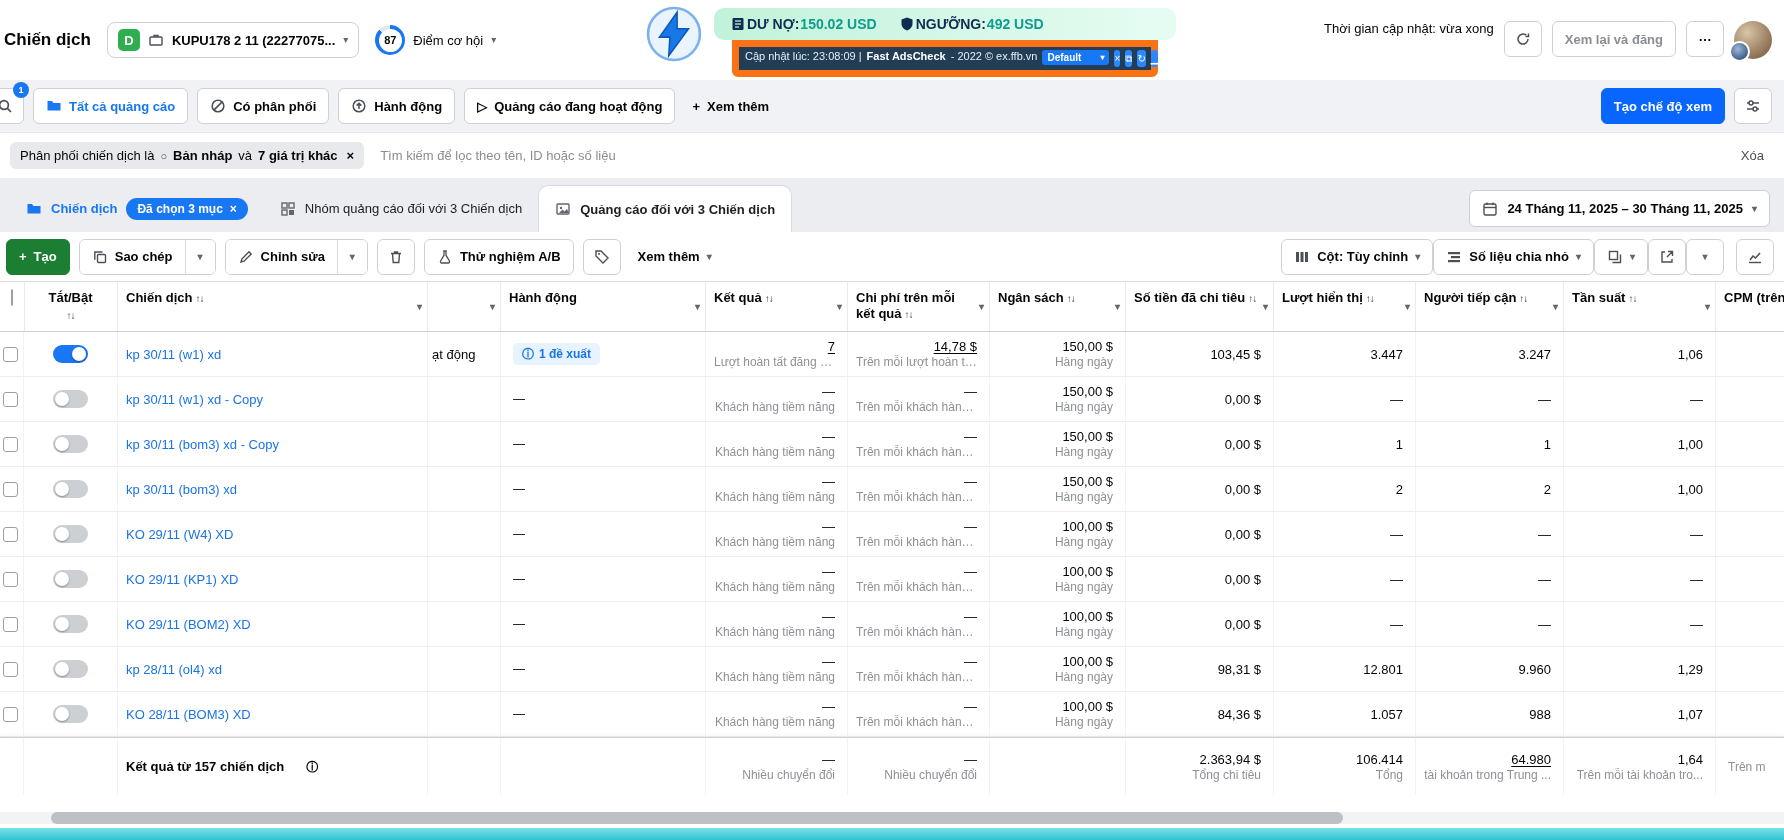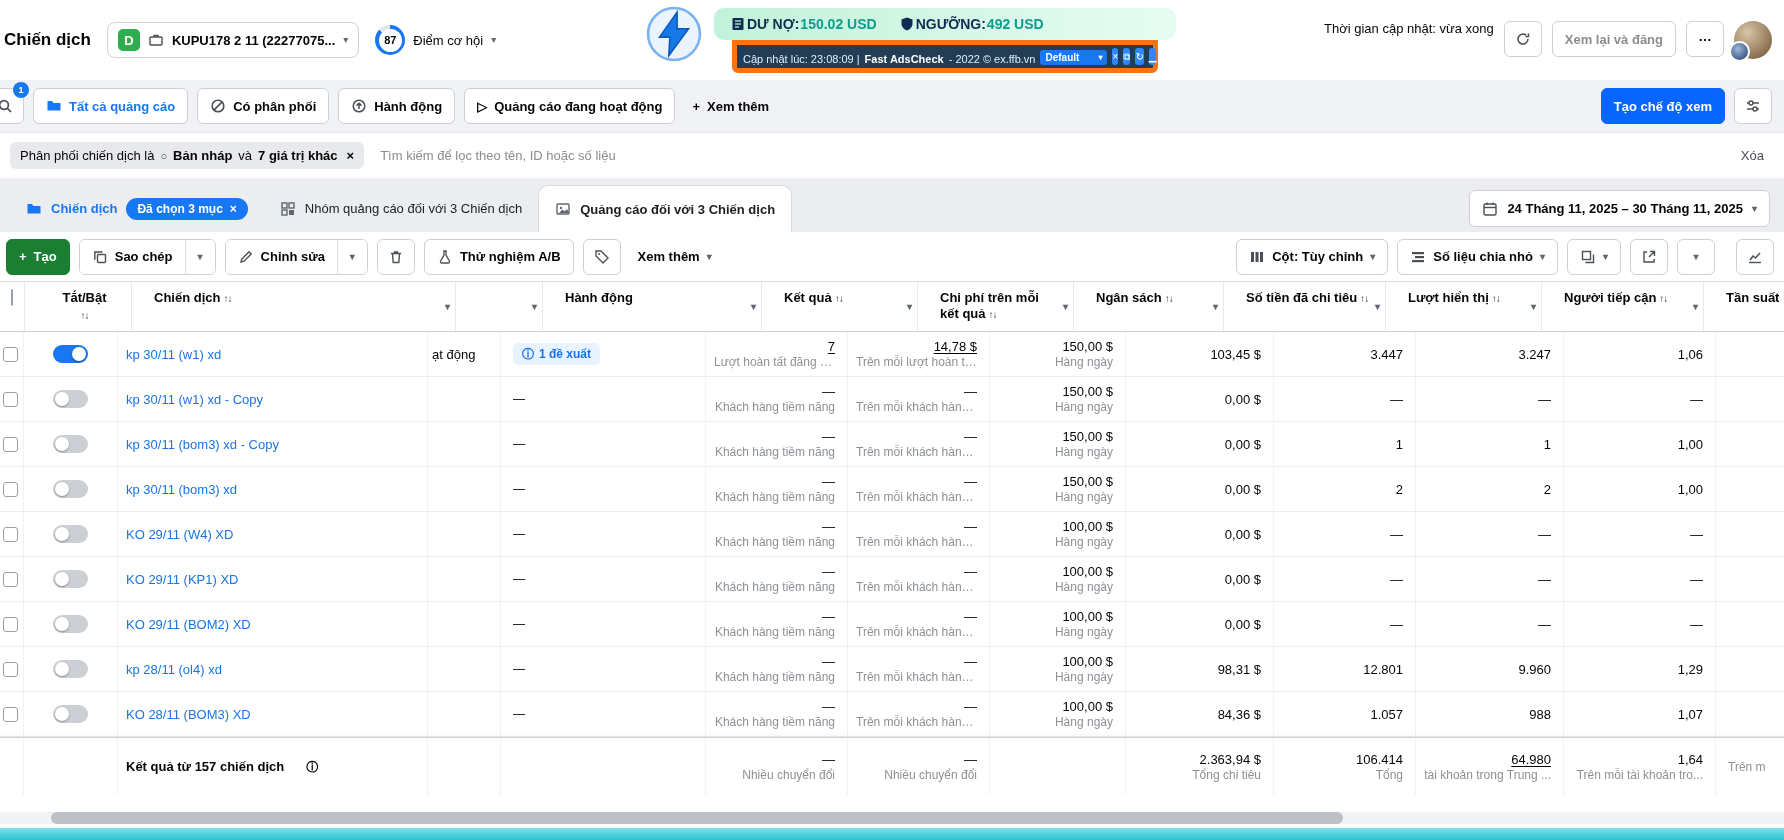--- a/index.html
+++ b/index.html
@@ -35,21 +35,21 @@
           display:flex; align-items:center; justify-content:center; }
   .ring > span { width:23px; height:23px; border-radius:50%; background:#fff; display:flex; align-items:center; justify-content:center;
                  font-size:11px; font-weight:700; }
   .logo-wrap { position:absolute; left:646px; top:6px; }
   .overlay { position:absolute; left:714px; top:8px; width:462px; z-index:5; }
   .ov-top { display:flex; align-items:center; background:linear-gradient(90deg,#c2f2da,#e6fcf2); border-radius:10px; padding:8px 16px; }
   .ov-group { display:flex; align-items:center; gap:1px; }
   .ov-lab { font-weight:700; color:#0f2d52; font-size:14px; }
   .ov-val { font-weight:700; color:#0e9c8e; font-size:14px; }
   .ov-ic { color:#0f2d52; }
-  .ov-bottom { display:flex; align-items:flex-end; gap:5px; background:#233d55; border:5px solid #f97316; margin:0 18px;
+  .ov-bottom { display:flex; align-items:flex-start; gap:5px; background:#233d55; border:7px solid #f97316; margin:0 18px;
                padding:3px 6px; border-radius:0 0 6px 6px; color:#dfeffc; font-size:11px; white-space:nowrap; }
   .brand { font-weight:700; color:#fff; }
   .ov-select { display:inline-flex; align-items:center; gap:19px; background:#1877f2; color:#fff; border-radius:3px;
                padding:2px 5px; font-size:10px; font-weight:700; cursor:pointer; }
   .ov-select .car { color:#fff; font-size:8px; }
   .ov-btn { width:17px; height:17px; border-radius:3px; background:#2d88ff; color:#fff; display:inline-flex; align-items:center;
             justify-content:center; font-size:10px; cursor:pointer; }
   .top-right { margin-left:auto; display:flex; gap:10px; padding-right:2px; }
   .avatar { width:38px; height:38px; border-radius:50%; background:radial-gradient(circle at 35% 30%, #d8c5a7, #8a6d4f 75%);
             position:relative; flex:none; cursor:pointer; }
@@ -84,27 +84,27 @@
   .tab.campaign .ic { color:#1877f2; }
   .tab.active { background:#fff; border:1px solid #d8dadf; border-bottom:none; border-radius:10px 10px 0 0; font-weight:600; }
   .sel-badge { display:inline-flex; align-items:center; gap:7px; background:#1877f2; color:#fff; border-radius:14px;
                padding:4px 11px; font-size:12px; font-weight:600; cursor:pointer; }
   .daterange { margin-left:auto; align-self:center; display:inline-flex; align-items:center; gap:9px; border:1px solid #ced0d4;
                background:#fff; border-radius:6px; height:37px; padding:0 12px; font-weight:600; cursor:pointer; white-space:nowrap; }
 
   
   .toolbar { height:50px; display:flex; align-items:center; gap:9px; padding:0 10px 0 6px; background:#fff;
              border-bottom:1px solid #dadde1; }
-  .tb-right { margin-left:auto; display:flex; align-items:center; gap:9px; }
+  .tb-right { margin-left:auto; display:flex; align-items:center; }
   .chart-btn { margin-left:12px; }
   .plainmore { display:inline-flex; align-items:center; gap:7px; font-weight:600; padding:0 8px; cursor:pointer; }
 
   
   .tgrid { display:grid; grid-template-columns:24px 94px 310px 73px 205px 142px 142px 136px 148px 142px 148px 152px 140px; }
-  .thead { height:50px; border-bottom:1px solid #ced0d4; background:#fff;gap:14px; }
+  .thead { height:50px; border-bottom:1px solid #ced0d4; background:#fff; }
   .th { position:relative; padding:8px 16px 4px 8px; font-weight:700; line-height:16px; border-right:1px solid #e9eaed;
         overflow:hidden; }
   .th .car { position:absolute; right:5px; top:50%; transform:translateY(-50%); cursor:pointer; }
   .sort { font-size:10px; color:#31343a; margin-left:3px; letter-spacing:-1px; white-space:nowrap; }
   .th.center { text-align:center; padding-right:8px; }
   .th.center .sort { display:block; margin:2px 0 0; }
   .trow { height:45px; border-bottom:1px solid #eceef0; background:#fff; }
   .td { display:flex; align-items:center; padding:0 8px; border-right:1px solid #f1f2f4; min-width:0; overflow:hidden; }
   .td.c0 { padding:0; }
   .cb { width:15px; height:15px; border:1px solid #99a0a8; border-radius:3px; background:#fff; margin-left:3px; flex:none; cursor:pointer; }

